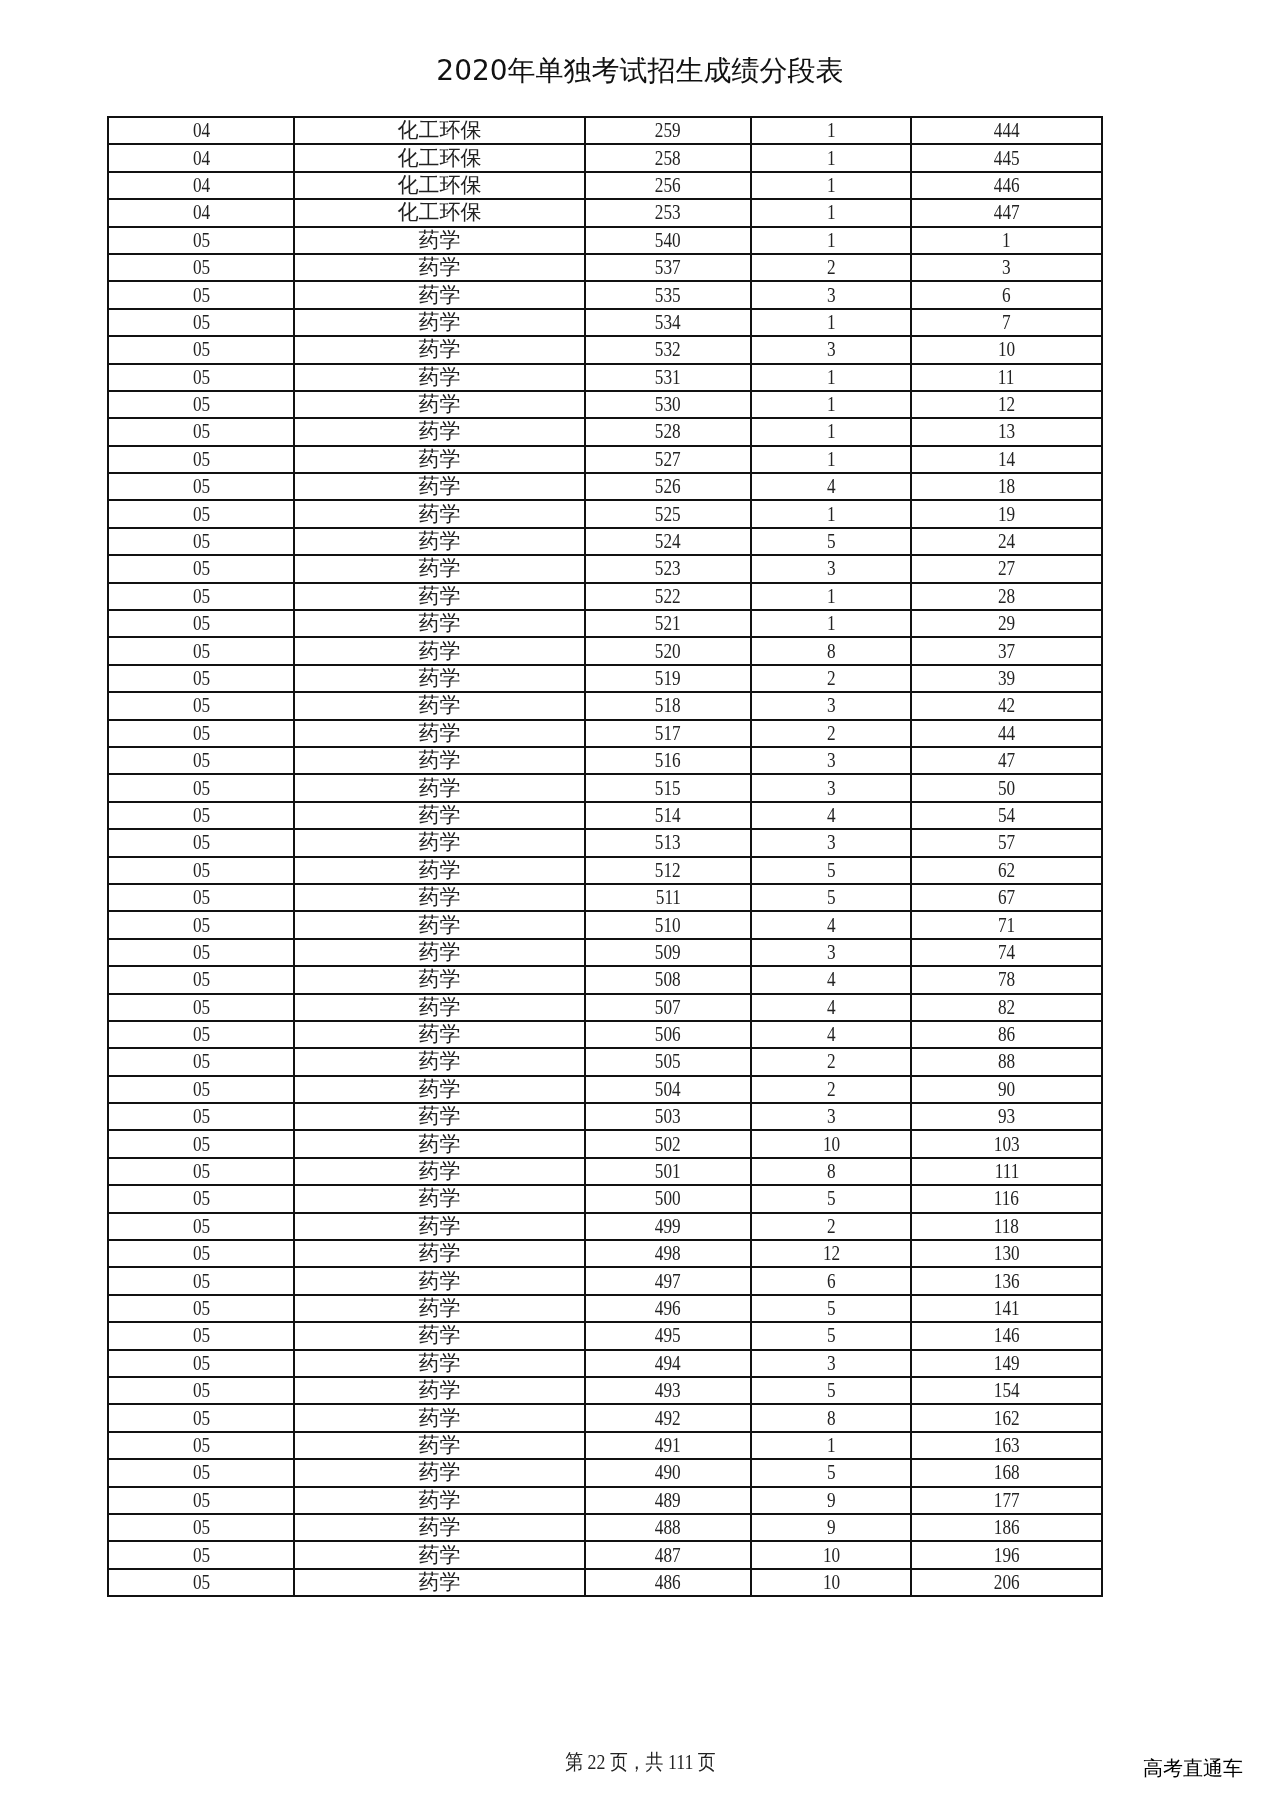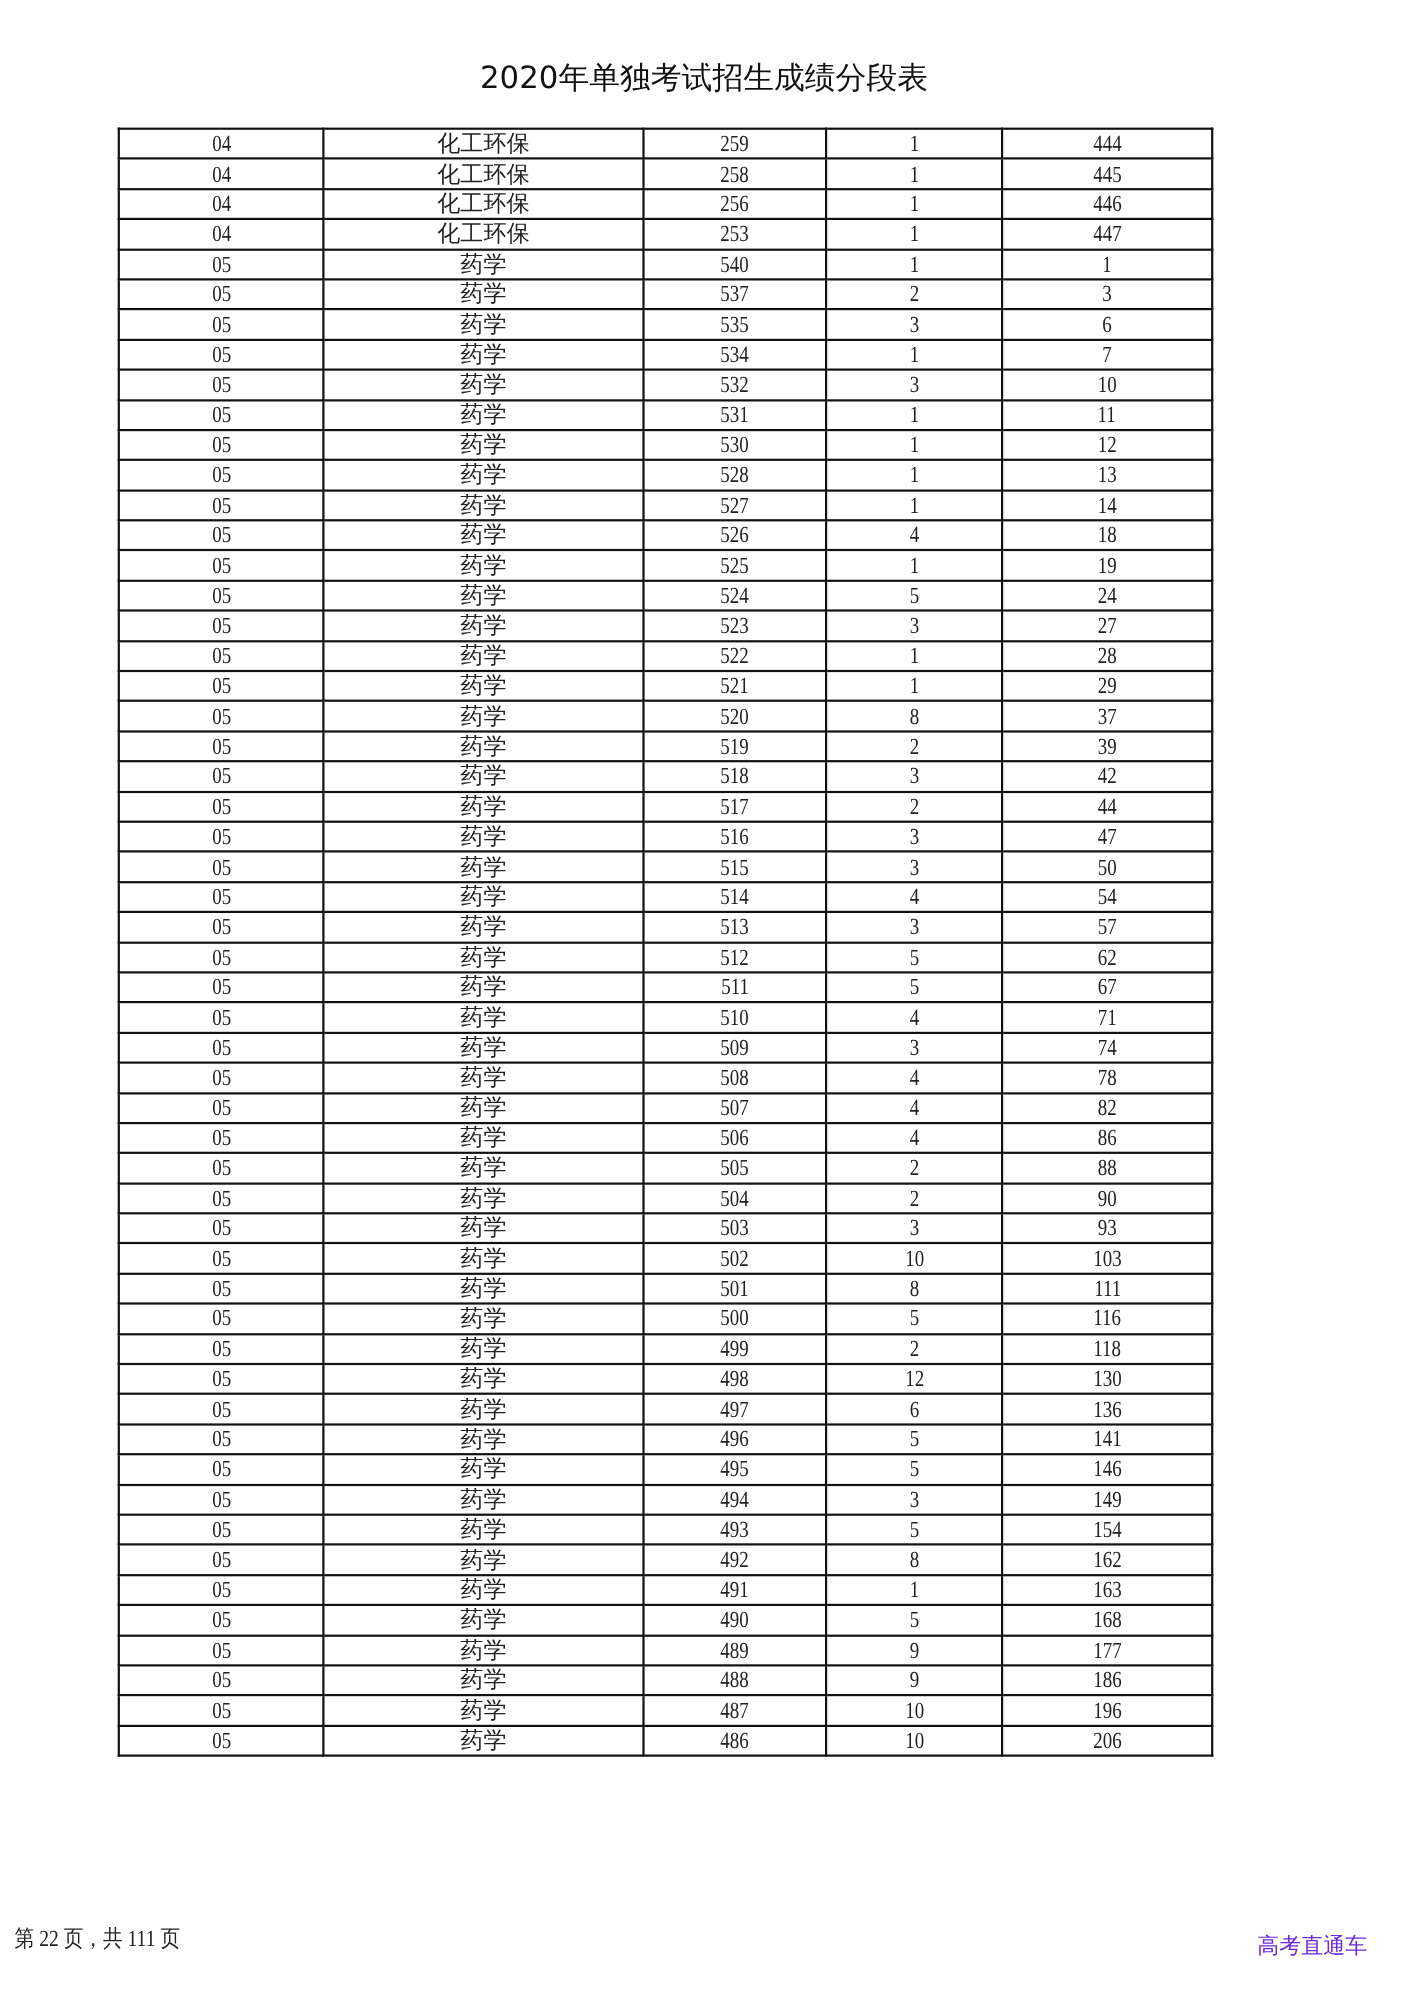--- a/index.html
+++ b/index.html
@@ -25,29 +25,29 @@
     vertical-align: middle;
     font-family: "Liberation Serif", "DejaVu Serif", serif;
     font-size: 21px;
     line-height: 25px;
     color: #222;
     transform-origin: center;
   }
   .score-table td span { display: inline-block; transform: scaleX(0.82); }
   .footer {
     position: absolute; left: 0; width: 1280px; top: 1748px;
-    text-align: left;
+    text-align: center;
     font-family: "Liberation Serif", "DejaVu Serif", serif;
     font-size: 21px; color: #222;
   }
   .footer span { display: inline-block; transform: scaleX(0.85); }
   .watermark {
     position: absolute; left: 1143px; top: 1755px;
     font-family: "DejaVu Sans", sans-serif;
-    font-size: 20px; color: #6d28d9;
+    font-size: 20px; color: #000000;
   }
 </style>
 </head>
 <body>
 
 <div class="page-title">2020年单独考试招生成绩分段表</div>
 
 <table class="score-table">
   <colgroup>
     <col style="width:186px">

